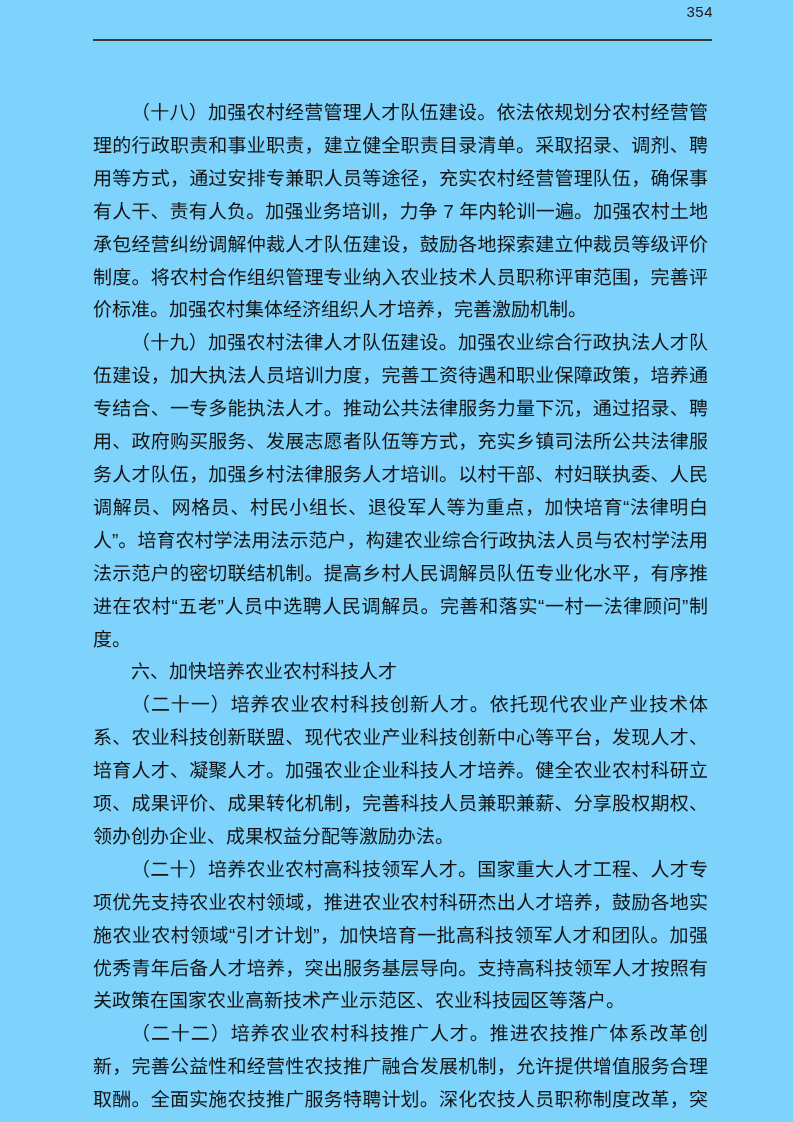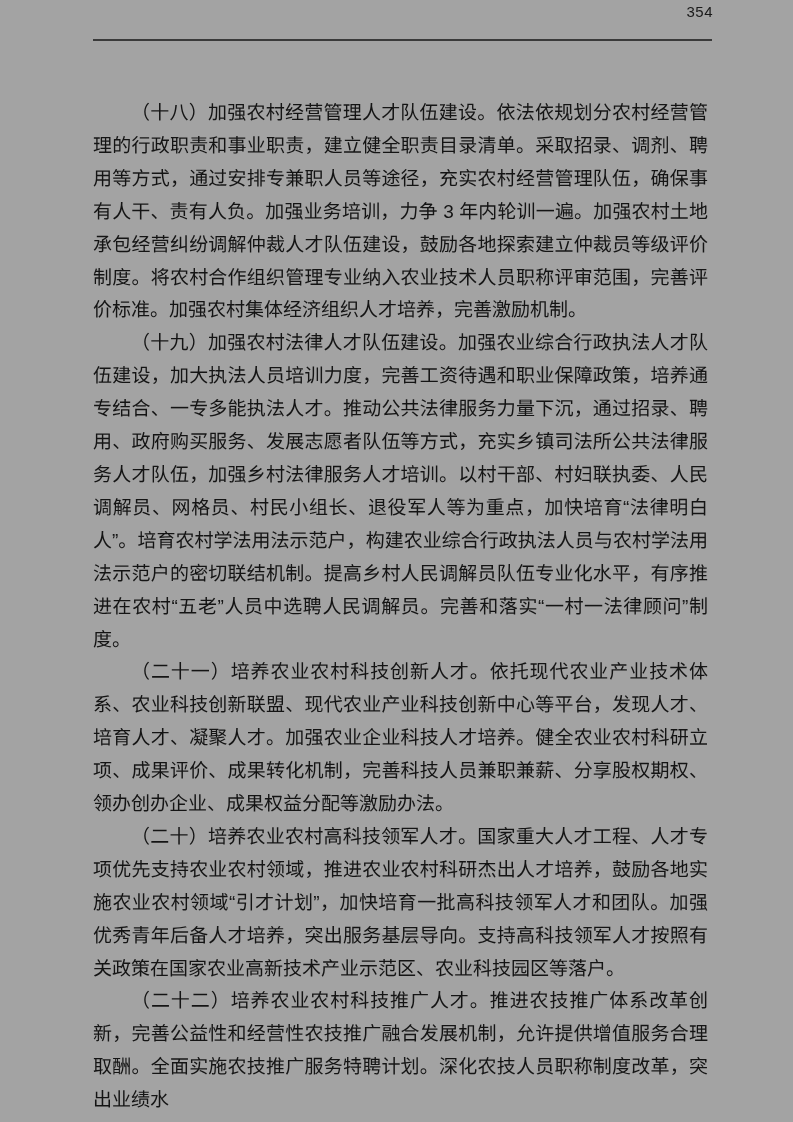--- a/index.html
+++ b/index.html
@@ -4,21 +4,21 @@
 <style>
   html, body {
     margin: 0;
     padding: 0;
     background: #ffffff;
   }
   .page {
     position: relative;
     width: 793px;
     height: 1122px;
-    background: #a3a3a3;
+    background: #7dd3fc;
     overflow: hidden;
     font-family: "Liberation Sans", "DejaVu Sans", sans-serif;
     text-decoration: underline;
   }
   .page-number {
     position: absolute;
     top: 3px;
     right: 80px;
     font-size: 15px;
     color: #1a1a1a;
@@ -57,20 +57,21 @@
 </head>
 <body>
 
 <div class="page">
 
   <div class="page-number">354</div>
 
   <div class="header-rule"></div>
 
   <div class="text-block">
-    <p>（十八）加强农村经营管理人才队伍建设。依法依规划分农村经营管理的行政职责和事业职责，建立健全职责目录清单。采取招录、调剂、聘用等方式，通过安排专兼职人员等途径，充实农村经营管理队伍，确保事有人干、责有人负。加强业务培训，力争 3 年内轮训一遍。加强农村土地承包经营纠纷调解仲裁人才队伍建设，鼓励各地探索建立仲裁员等级评价制度。将农村合作组织管理专业纳入农业技术人员职称评审范围，完善评价标准。加强农村集体经济组织人才培养，完善激励机制。</p>
+    <p>（十八）加强农村经营管理人才队伍建设。依法依规划分农村经营管理的行政职责和事业职责，建立健全职责目录清单。采取招录、调剂、聘用等方式，通过安排专兼职人员等途径，充实农村经营管理队伍，确保事有人干、责有人负。加强业务培训，力争 7 年内轮训一遍。加强农村土地承包经营纠纷调解仲裁人才队伍建设，鼓励各地探索建立仲裁员等级评价制度。将农村合作组织管理专业纳入农业技术人员职称评审范围，完善评价标准。加强农村集体经济组织人才培养，完善激励机制。</p>
     <p>（十九）加强农村法律人才队伍建设。加强农业综合行政执法人才队伍建设，加大执法人员培训力度，完善工资待遇和职业保障政策，培养通专结合、一专多能执法人才。推动公共法律服务力量下沉，通过招录、聘用、政府购买服务、发展志愿者队伍等方式，充实乡镇司法所公共法律服务人才队伍，加强乡村法律服务人才培训。以村干部、村妇联执委、人民调解员、网格员、村民小组长、退役军人等为重点，加快培育“法律明白人”。培育农村学法用法示范户，构建农业综合行政执法人员与农村学法用法示范户的密切联结机制。提高乡村人民调解员队伍专业化水平，有序推进在农村“五老”人员中选聘人民调解员。完善和落实“一村一法律顾问”制度。</p>
+    <p class="section-heading">六、加快培养农业农村科技人才</p>
     <p>（二十一）培养农业农村科技创新人才。依托现代农业产业技术体系、农业科技创新联盟、现代农业产业科技创新中心等平台，发现人才、培育人才、凝聚人才。加强农业企业科技人才培养。健全农业农村科研立项、成果评价、成果转化机制，完善科技人员兼职兼薪、分享股权期权、领办创办企业、成果权益分配等激励办法。</p>
     <p>（二十）培养农业农村高科技领军人才。国家重大人才工程、人才专项优先支持农业农村领域，推进农业农村科研杰出人才培养，鼓励各地实施农业农村领域“引才计划”，加快培育一批高科技领军人才和团队。加强优秀青年后备人才培养，突出服务基层导向。支持高科技领军人才按照有关政策在国家农业高新技术产业示范区、农业科技园区等落户。</p>
     <p>（二十二）培养农业农村科技推广人才。推进农技推广体系改革创新，完善公益性和经营性农技推广融合发展机制，允许提供增值服务合理取酬。全面实施农技推广服务特聘计划。深化农技人员职称制度改革，突出业绩水</p>
   </div>
 
 </div>
 
 </body></html>

